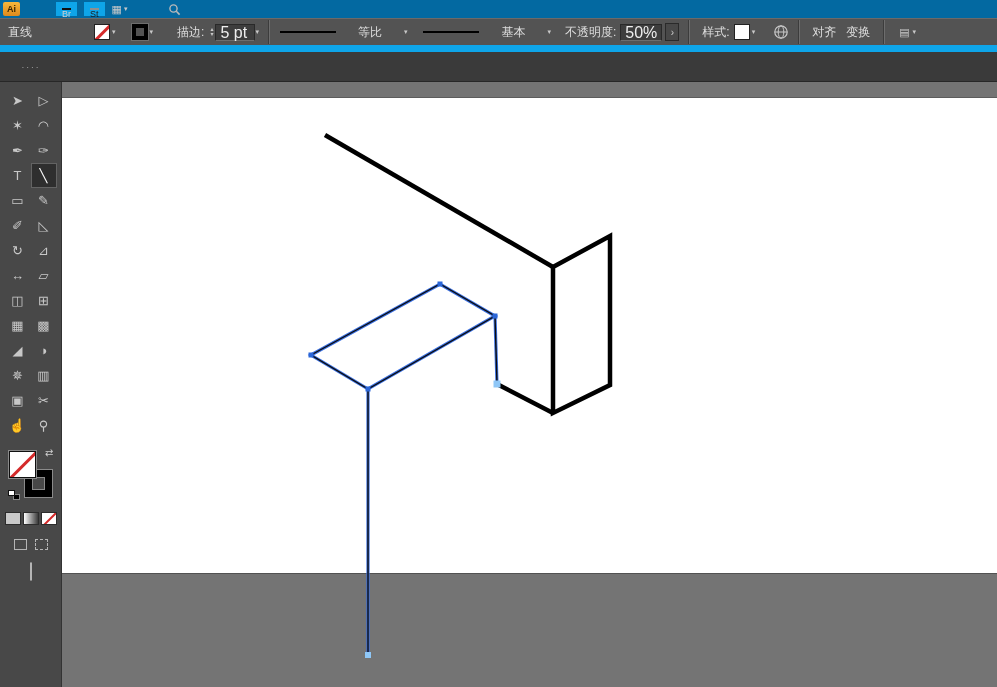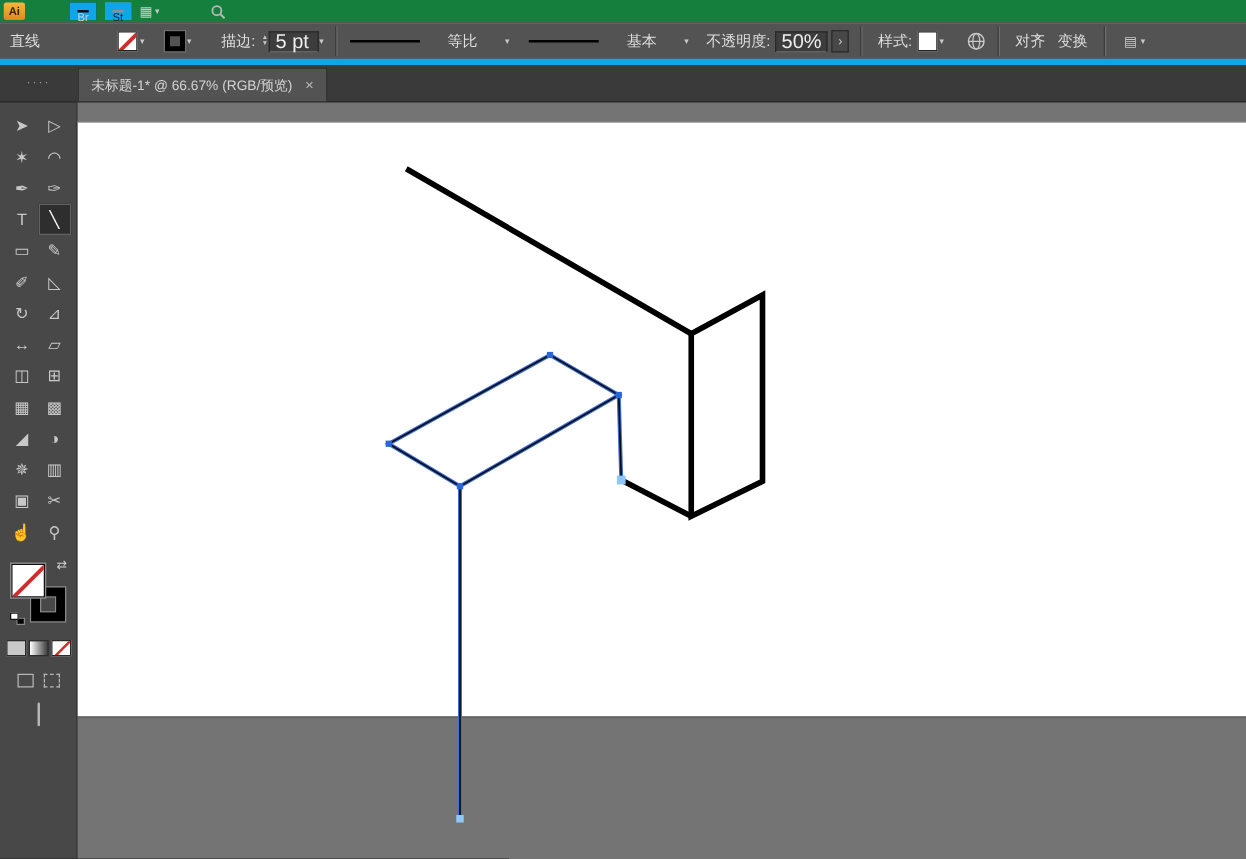--- a/index.html
+++ b/index.html
@@ -3,21 +3,21 @@
 <meta charset="utf-8">
 <style>
   * { box-sizing: border-box; margin: 0; padding: 0; }
   html,body { background:#111; }
   .app {
     position: relative; width: 997px; height: 687px; overflow: hidden;
     font-family: "Liberation Sans", sans-serif; user-select: none;
   }
   
   .menubar {
-    height: 18px; background:#15803d; display:flex; align-items:center;
+    height: 18px; background:#0369a1; display:flex; align-items:center;
     color:#d6d6d6; font-size:11px;
   }
   .app-logo {
     width:17px; height:14px; margin:0 6px 0 3px; border-radius:2px;
     background:linear-gradient(#f6b73c,#dd8a1c); color:#3a2600;
     font-size:9px; font-weight:bold; display:flex; align-items:center; justify-content:center;
   }
   .menu-item { padding:0 7px; line-height:18px; cursor:default; white-space:nowrap; }
   .menubar-right { display:flex; align-items:center; gap:7px; margin-left:30px; }
   .mb-btn {
@@ -25,21 +25,21 @@
     border:6px solid #0ea5e9; cursor:pointer; font-family:"Liberation Sans",sans-serif;
   }
   .mb-btn.br { background:#101010; color:#cfcfcf; }
   .mb-btn.st { background:#8f8f8f; color:#1c1c1c; }
   .ws { display:flex; align-items:center; gap:2px; color:#c9c9c9; }
   .ws .grid-glyph { font-size:11px; }
   .chev { font-size:7px; color:#c9c9c9; }
   .search-wrap { margin-left:34px; display:flex; align-items:center; }
   
   .controlbar {
-    height: 34px; background:#535353; border-top:1px solid #6a6a6a; border-bottom:5px solid #0ea5e9;
+    height: 34px; background:#535353; border-top:1px solid #6a6a6a; border-bottom:7px solid #0ea5e9;
     display:flex; align-items:center; font-size:12px; color:#dedede; padding-left:8px; white-space:nowrap;
   }
   .tool-name { width:86px; }
   .swatch-wrap { display:flex; align-items:center; gap:2px; cursor:pointer; }
   .cb-fill {
     width:16px; height:16px; background:#fff; border:1px solid #222;
     position:relative; overflow:hidden; display:inline-block;
   }
   .cb-fill .diag, .none-diag {
     position:absolute; left:-4px; top:6px; width:24px; height:2.5px;
@@ -202,24 +202,20 @@
     <span class="sep"></span>
 
     <span class="panel-menu">
       <span class="pm-icon">▤</span>
       <span class="chev">▾</span>
     </span>
   </div>
 
   <div class="tabbar">
     <div class="panel-dots">∙∙∙∙</div>
-    <div class="tab">
-      <span>未标题-1* @ 66.67% (RGB/预览)</span>
-      <span class="close">×</span>
-    </div>
   </div>
 
   <div class="main">
 
     <div class="toolbar">
       <div id="tools" class="tools-grid">
           <div class="tool">
             <span>➤</span>
           </div>
           <div class="tool">

